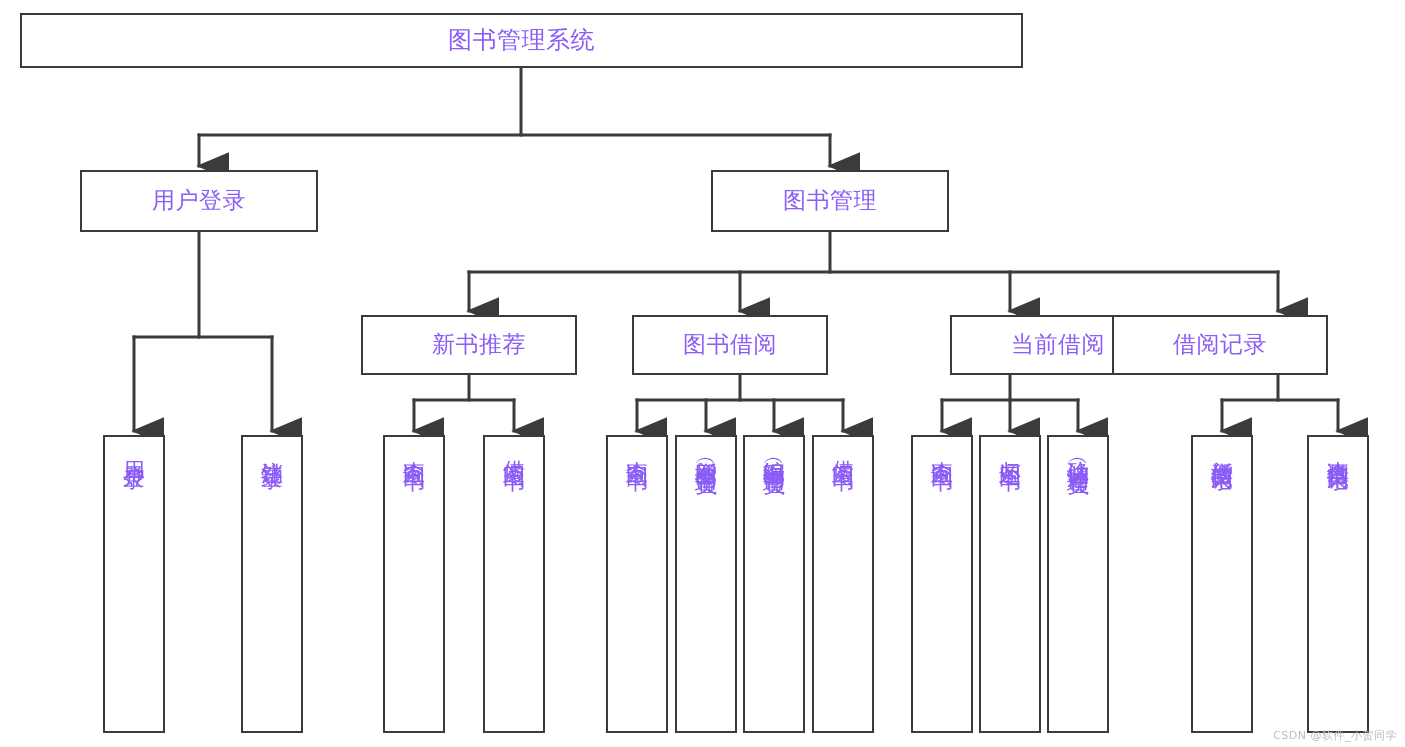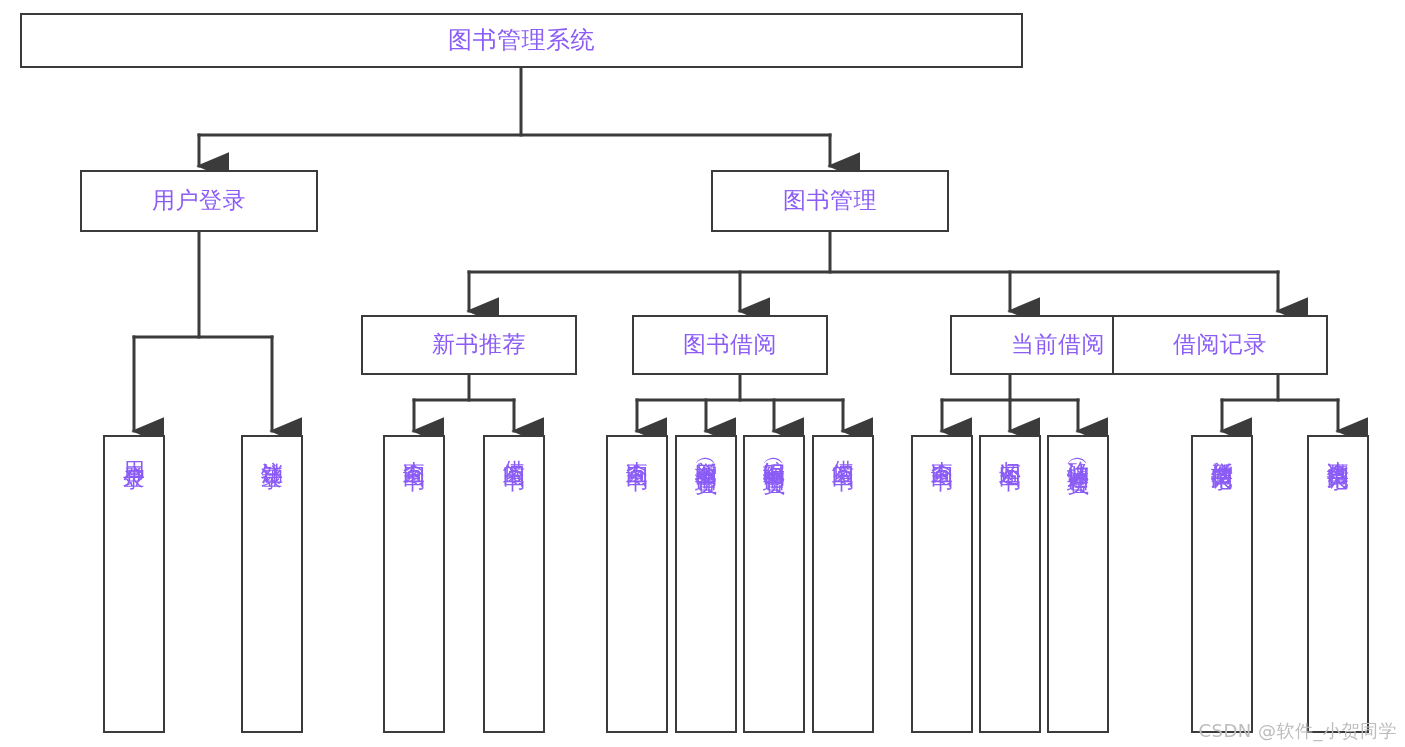--- a/index.html
+++ b/index.html
@@ -68,21 +68,21 @@
     margin: 0 auto;
   }
   .node.v.tall .label {
     letter-spacing: 2px;
   }
   
   #watermark {
     position: absolute;
     right: 8px;
     bottom: 4px;
-    font-size: 18px;
+    font-size: 11px;
     color: #bdbdbd;
     white-space: nowrap;
     letter-spacing: 0.5px;
   }
 </style>
 </head>
 <body>
 
 <div id="canvas">
 

